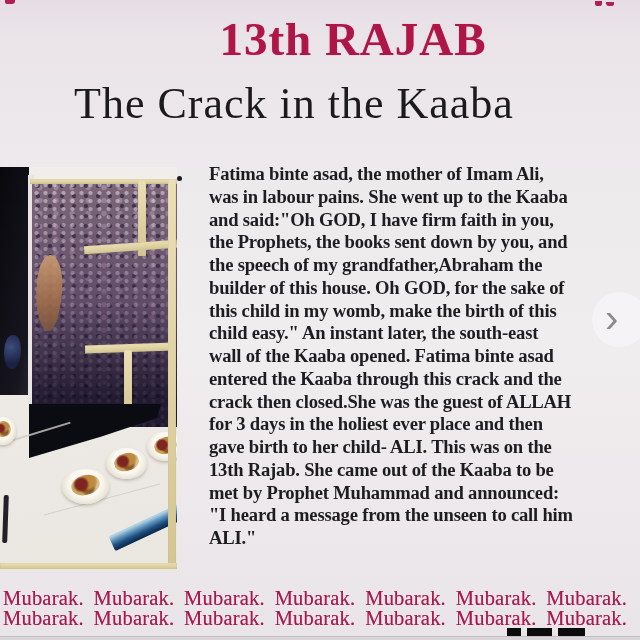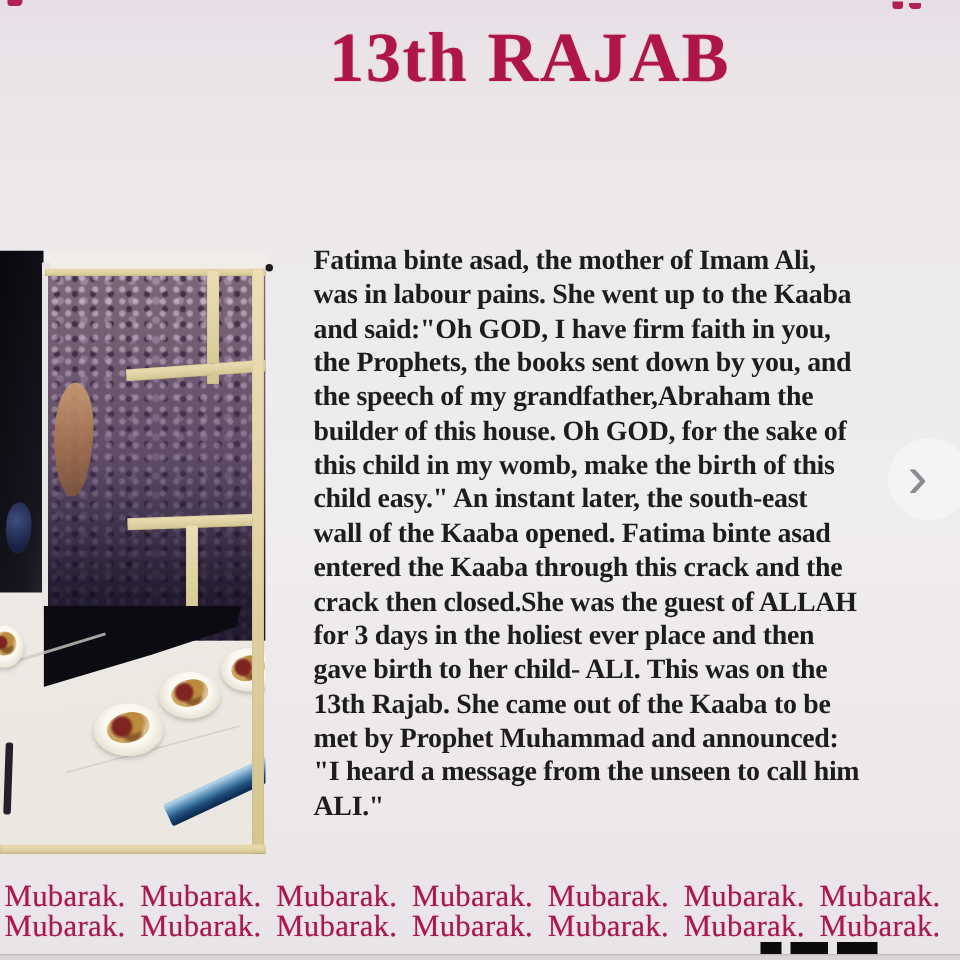--- a/index.html
+++ b/index.html
@@ -109,20 +109,21 @@
 </head>
 <body>
 
 <div class="page">
 
   <div class="speck s1"></div>
   <div class="speck s2"></div>
   <div class="speck s3"></div>
 
   <h1 class="title">13th RAJAB</h1>
+  <h2 class="subtitle">The Crack in the Kaaba</h2>
 
   <div class="photo">
     <div class="ph-black-col"></div>
     <div class="ph-gap"></div>
     <div class="ph-wall"></div>
     <div class="ph-hand"></div>
     <div class="ph-blob"></div>
     <div class="fr fr-top"></div>
     <div class="fr fr-v1"></div>
     <div class="fr fr-d1"></div>

